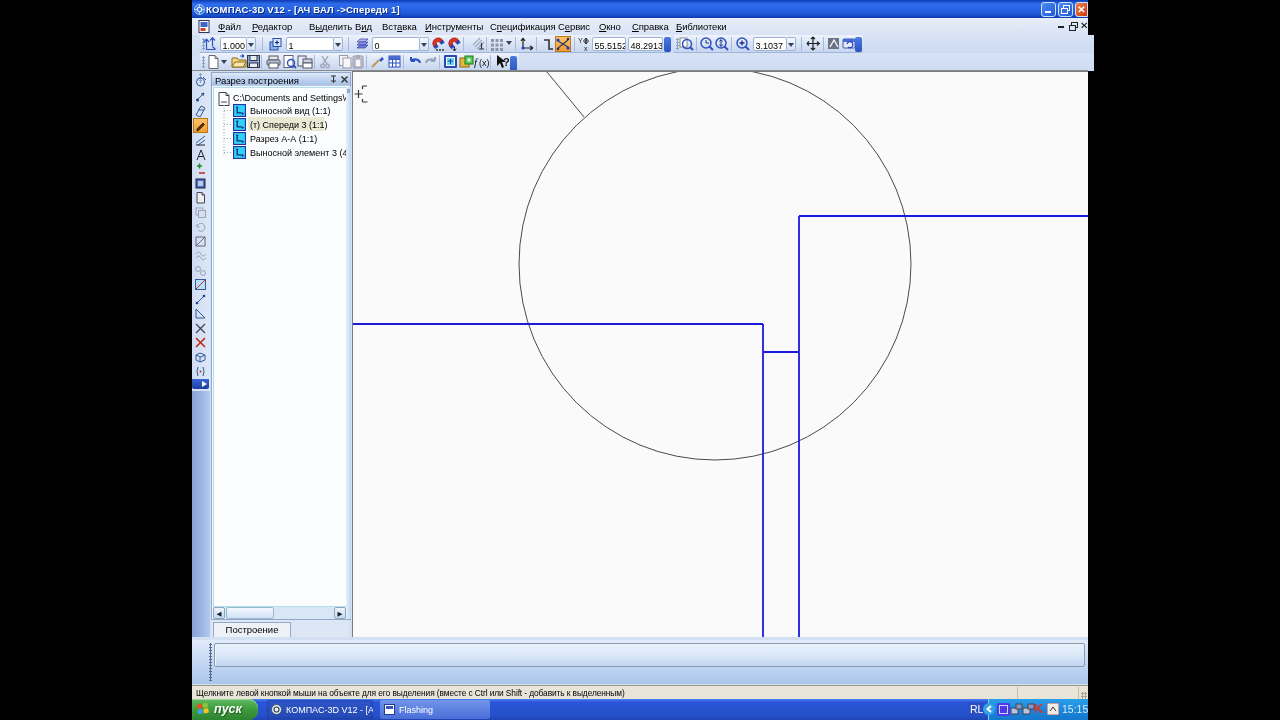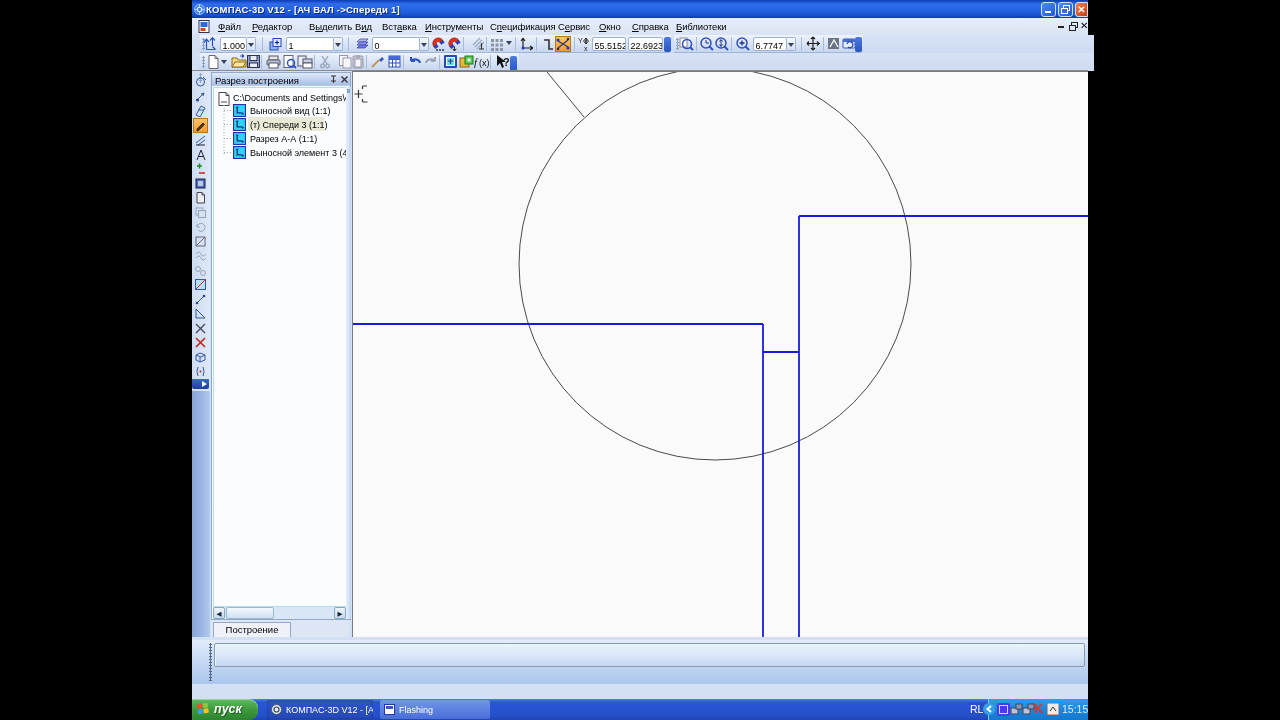--- a/index.html
+++ b/index.html
@@ -162,21 +162,21 @@
         <circle cx="13" cy="3" r="1.3" fill="#203060"></circle>
         <circle cx="3" cy="13" r="1.3" fill="#203060"></circle>
       </svg>
     <div class="tsep" style="left:376px"></div>
     <svg class="ticon" style="left:380px" width="13" height="16">
         <text x="0" y="7" font-size="7" fill="#222" font-family="Liberation Sans">Y</text>
         <text x="6" y="15" font-size="7" fill="#222" font-family="Liberation Sans">x</text>
         <path d="M8 2 v6 M5 5 h6 M8 2 l-1.5 2 M8 2 l1.5 2 M8 8 l-1.5-2 M8 8 l1.5-2" stroke="#222" fill="none"></path>
       </svg>
     <div class="tfield" style="left:394px;width:34px">55.5152</div>
-    <div class="tfield" style="left:430px;width:35px">22.6923</div>
+    <div class="tfield" style="left:430px;width:35px">48.2913</div>
     <span class="abs" style="left:466px;top:2px;width:7px;height:15px;background:linear-gradient(180deg,#4a7ae0,#2a55c0);border-radius:2px"></span>
     <div class="grip" style="left:478px"></div>
     <svg class="ticon" style="left:481px" width="15" height="16">
         <rect x="1" y="2" width="7" height="9" fill="#fff" stroke="#888"></rect>
         <circle cx="8" cy="8" r="4.5" fill="none" stroke="#3050c0" stroke-width="1.5"></circle>
         <path d="M11 11 l3 3" stroke="#3050c0" stroke-width="2"></path>
       </svg>
     <div class="tsep" style="left:498px"></div>
     <svg class="ticon" style="left:501px" width="15" height="16">
         <circle cx="7" cy="7" r="5" fill="none" stroke="#3050c0" stroke-width="1.5"></circle>
@@ -187,21 +187,21 @@
         <circle cx="7" cy="7" r="5" fill="none" stroke="#3050c0" stroke-width="1.5"></circle>
         <path d="M10.5 10.5 l3.5 3.5" stroke="#3050c0" stroke-width="2"></path>
         <path d="M7 4 v6 M5.5 5.5 L7 3.5 l1.5 2 M5.5 8.5 L7 10.5 l1.5-2" stroke="#203080" fill="none"></path>
       </svg>
     <div class="tsep" style="left:533px"></div>
     <svg class="ticon" style="left:537px" width="15" height="16">
         <circle cx="7" cy="7" r="5" fill="none" stroke="#3050c0" stroke-width="1.5"></circle>
         <path d="M10.5 10.5 l3.5 3.5" stroke="#3050c0" stroke-width="2"></path>
         <path d="M7 4.5 v5 M4.5 7 h5" stroke="#203080" stroke-width="1.3"></path>
       </svg>
-    <div class="tfield" style="left:555px;width:34px">6.7747</div>
+    <div class="tfield" style="left:555px;width:34px">3.1037</div>
       <div class="tdrop" style="left:589px"></div>
     <div class="tsep" style="left:603px"></div>
     <svg class="ticon" style="left:608px" width="14" height="16">
         <path d="M7 1 v13 M1 7.5 h13 M7 1 l-2 2 M7 1 l2 2 M7 14 l-2-2 M7 14 l2-2 M1 7.5 l2-2 M1 7.5 l2 2 M13 7.5 l-2-2 M13 7.5 l-2 2" stroke="#222" stroke-width="1.2" fill="none"></path>
       </svg>
     <div class="tsep" style="left:625px"></div>
     <svg class="ticon" style="left:629px" width="14" height="16">
         <rect x="1" y="2" width="11" height="11" fill="#6a7488"></rect>
         <path d="M3 11 L7 4 l4 7" stroke="#fff" fill="none" stroke-width="1.3"></path>
       </svg>
@@ -462,20 +462,26 @@
       <path d="M0 252 H410" stroke="#1a1ada" stroke-width="1.8" fill="none"></path>
       <path d="M410 252 V600" stroke="#1a1ada" stroke-width="1.8" fill="none"></path>
       <path d="M410 280 H446" stroke="#1a1ada" stroke-width="1.8" fill="none"></path>
       <path d="M1.5 22 h8 M5.5 18 v8 M9.5 14 h4.5 M9.5 14 v3 M9.5 30 h5 M9.5 30 v-3" stroke="#3a3a3a" stroke-width="1.2" fill="none"></path>
     </svg>
   </div>
   <div id="propbar" class="abs">
     <div class="grip" style="left:17px;top:3px;height:38px;background-image:radial-gradient(circle,#5a6a8a 1px,transparent 1.2px);background-size:3px 3px"></div>
     <div id="propfield"></div>
   </div>
+  <div id="statusbar" class="abs">
+      <span class="abs" style="left:825px;top:1px;width:1px;height:12px;background:#c4c0ae"></span>
+      <span class="abs" style="left:886px;top:1px;width:1px;height:12px;background:#c4c0ae"></span>
+      <span class="abs" style="left:889px;top:6px;width:6px;height:7px;background-image:radial-gradient(circle,#a8a494 1px,transparent 1.2px);background-size:3px 3px"></span>
+      <span class="abs" style="left:4px;top:2px;white-space:nowrap">Щелкните левой кнопкой мыши на объекте для его выделения (вместе с Ctrl или Shift - добавить к выделенным)</span>
+    </div>
   <div id="taskbar" class="abs">
     <div id="startbtn">
         <svg width="12" height="12" style="position:absolute;left:5px;top:4px">
           <g transform="rotate(-8 6 6)">
             <rect x="0.5" y="0.5" width="5" height="4.6" rx="1" fill="#e8502c"></rect>
             <rect x="6.3" y="0.5" width="5" height="4.6" rx="1" fill="#8cc63e"></rect>
             <rect x="0.5" y="5.9" width="5" height="4.6" rx="1" fill="#3aa0e8"></rect>
             <rect x="6.3" y="5.9" width="5" height="4.6" rx="1" fill="#f4c522"></rect>
           </g>
         </svg>

